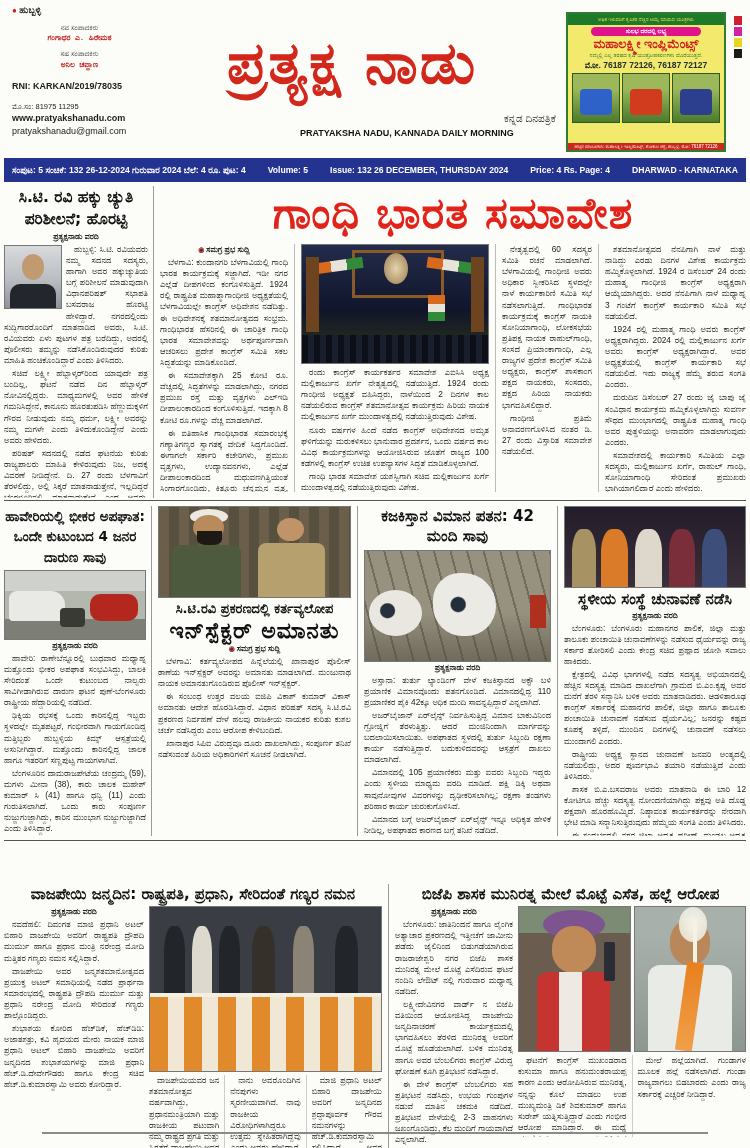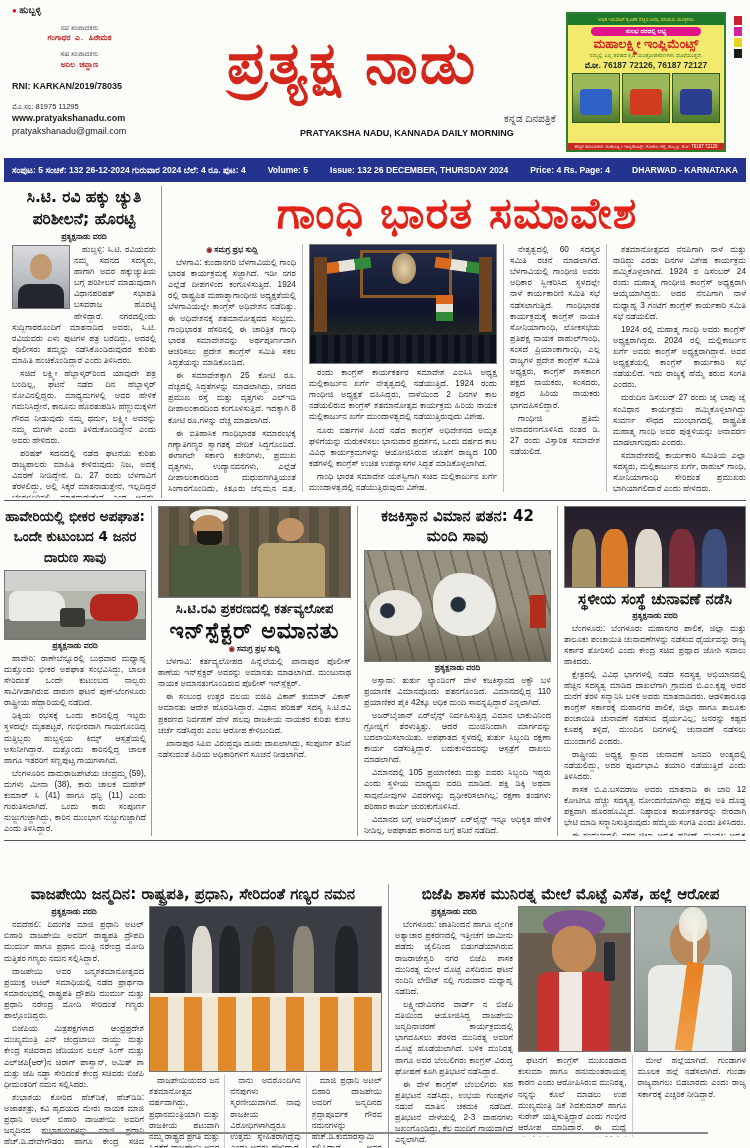--- a/index.html
+++ b/index.html
@@ -44,21 +44,21 @@
       display:flex;align-items:center;font-size:8.6px;font-weight:bold;padding:0 8px;box-sizing:border-box;
       justify-content:space-between;white-space:nowrap;overflow:hidden;}
   
   .bt{font-size:8.3px;line-height:1.34;text-align:justify;margin:0 0 2px;text-indent:8px;}
   .byline{text-align:center;font-size:7.8px;font-weight:bold;margin:1px 0 2px;color:#222;}
   .byline .icn{color:#8a2020;font-size:7px;}
   .photo{border:1px solid #777;box-sizing:border-box;position:relative;overflow:hidden;}
   .hd{font-family:"DejaVu Sans",sans-serif;font-weight:bold;color:#101010;text-align:center;}
   
   .row1{position:absolute;top:186px;left:4px;right:4px;height:312px;display:flex;overflow:hidden;}
-  .leadcol{width:150px;border-right:1px solid #999;padding-right:5px;box-sizing:border-box;overflow:hidden;margin-left:8px;}
+  .leadcol{width:150px;border-right:1px solid #999;padding-right:5px;box-sizing:border-box;overflow:hidden;}
   .leadcol h2{font-size:15.5px;line-height:1.45;margin:0;}
   .ph-horatti{width:58px;height:64px;float:left;margin:1px 4px 2px 0;
       background:linear-gradient(180deg,#d8dadc 0%,#b9bdc2 55%,#8f949a 100%);}
   .hr-head{position:absolute;top:8px;left:17px;width:22px;height:26px;border-radius:50%;background:#c29a72;}
   .hr-torso{position:absolute;bottom:0;left:5px;right:5px;height:24px;background:#23262c;border-radius:10px 10px 0 0;}
   .gandhi{flex:1;padding-left:6px;overflow:hidden;}
   .gandhi h1{color:#e2231a;font-size:43px;margin:0;height:54px;line-height:54px;letter-spacing:1px;}
   .gcols{display:flex;margin-top:4px;height:248px;overflow:hidden;}
   .gc{overflow:hidden;}
   .gc + .gc{border-left:1px solid #bbb;padding-left:6px;margin-left:6px;}
@@ -340,21 +340,20 @@
   <div class="rule2"></div>
 
   <section class="row3">
     <div class="artL">
       <h3 class="hd">ವಾಜಪೇಯಿ ಜನ್ಮದಿನ: ರಾಷ್ಟ್ರಪತಿ, ಪ್ರಧಾನಿ, ಸೇರಿದಂತೆ ಗಣ್ಯರ ನಮನ</h3>
       <div class="r3wrap">
         <div class="r3c1">
           <div class="byline">ಪ್ರತ್ಯಕ್ಷನಾಡು ವರದಿ</div>
           <p class="bt">ನವದೆಹಲಿ: ದಿವಂಗತ ಮಾಜಿ ಪ್ರಧಾನಿ ಅಟಲ್ ಬಿಹಾರಿ ವಾಜಪೇಯಿ ಅವರಿಗೆ ರಾಷ್ಟ್ರಪತಿ ದ್ರೌಪದಿ ಮುರ್ಮು ಹಾಗೂ ಪ್ರಧಾನ ಮಂತ್ರಿ ನರೇಂದ್ರ ಮೋದಿ ಮತ್ತಿತರ ಗಣ್ಯರು ನಮನ ಸಲ್ಲಿಸಿದ್ದಾರೆ.</p>
           <p class="bt">ವಾಜಪೇಯಿ ಅವರ ಜನ್ಮಶತಮಾನೋತ್ಸವದ ಪ್ರಯುಕ್ತ ಅಟಲ್ ಸಮಾಧಿಯಲ್ಲಿ ನಡೆದ ಪ್ರಾರ್ಥನಾ ಸಮಾರಂಭದಲ್ಲಿ ರಾಷ್ಟ್ರಪತಿ ದ್ರೌಪದಿ ಮುರ್ಮು ಮತ್ತು ಪ್ರಧಾನಿ ನರೇಂದ್ರ ಮೋದಿ ಸೇರಿದಂತೆ ಗಣ್ಯರು ಪಾಲ್ಗೊಂಡಿದ್ದರು.</p>
-          <p class="bt">ಬಿಜೆಪಿಯ ಮಿತ್ರಪಕ್ಷಗಳಾದ ಆಂಧ್ರಪ್ರದೇಶ ಮುಖ್ಯಮಂತ್ರಿ ಎನ್ ಚಂದ್ರಬಾಬು ನಾಯ್ಡು ಮತ್ತು ಕೇಂದ್ರ ಸಚಿವರಾದ ಜೆಡಿಯುನ ಲಲನ್ ಸಿಂಗ್ ಮತ್ತು ಎಲ್‌ಜೆಪಿ(ಆರ್)ನ ಚಿರಾಗ್ ಪಾಸ್ವಾನ್, ಅಮಿತ್ ಶಾ ಮತ್ತು ಜೆಪಿ ನಡ್ಡಾ ಸೇರಿದಂತೆ ಕೇಂದ್ರ ಸಚಿವರು ಬಿಜೆಪಿ ಧೀಮಂತರಿಗೆ ನಮನ ಸಲ್ಲಿಸಿದರು.</p>
           <p class="bt">ಶುಭಾಶಯ ಕೋರಿದ ಹೆಚ್‌ಡಿಕೆ, ಹೆಚ್‌ಡಿಡಿ: ಅಜಾತಶತ್ರು, ಕವಿ ಹೃದಯದ ಮೇರು ನಾಯಕ ಮಾಜಿ ಪ್ರಧಾನಿ ಅಟಲ್ ಬಿಹಾರಿ ವಾಜಪೇಯಿ ಅವರಿಗೆ ಜನ್ಮದಿನದ ಶುಭಾಶಯಗಳನ್ನು ಮಾಜಿ ಪ್ರಧಾನಿ ಹೆಚ್.ಡಿ.ದೇವೇಗೌಡರು ಹಾಗೂ ಕೇಂದ್ರ ಸಚಿವ ಹೆಚ್.ಡಿ.ಕುಮಾರಸ್ವಾಮಿ ಅವರು ಕೋರಿದ್ದಾರೆ.</p>
         </div>
         <div class="r3right">
           <div class="photo ph-vaj">
             <div class="v-top">
               <div class="vfig vf1"></div>
               <div class="vfig vf2"></div>
               <div class="vfig vf3"></div>
               <div class="vfig vf4"></div>
               <div class="vfig vf5"></div>

